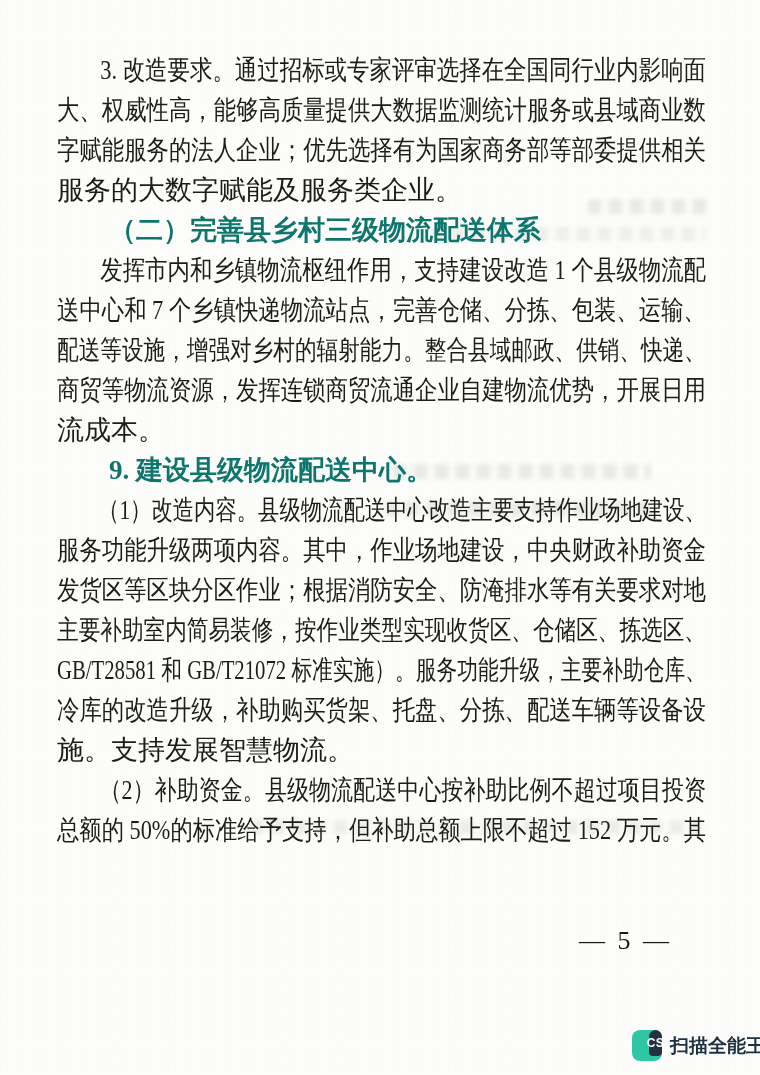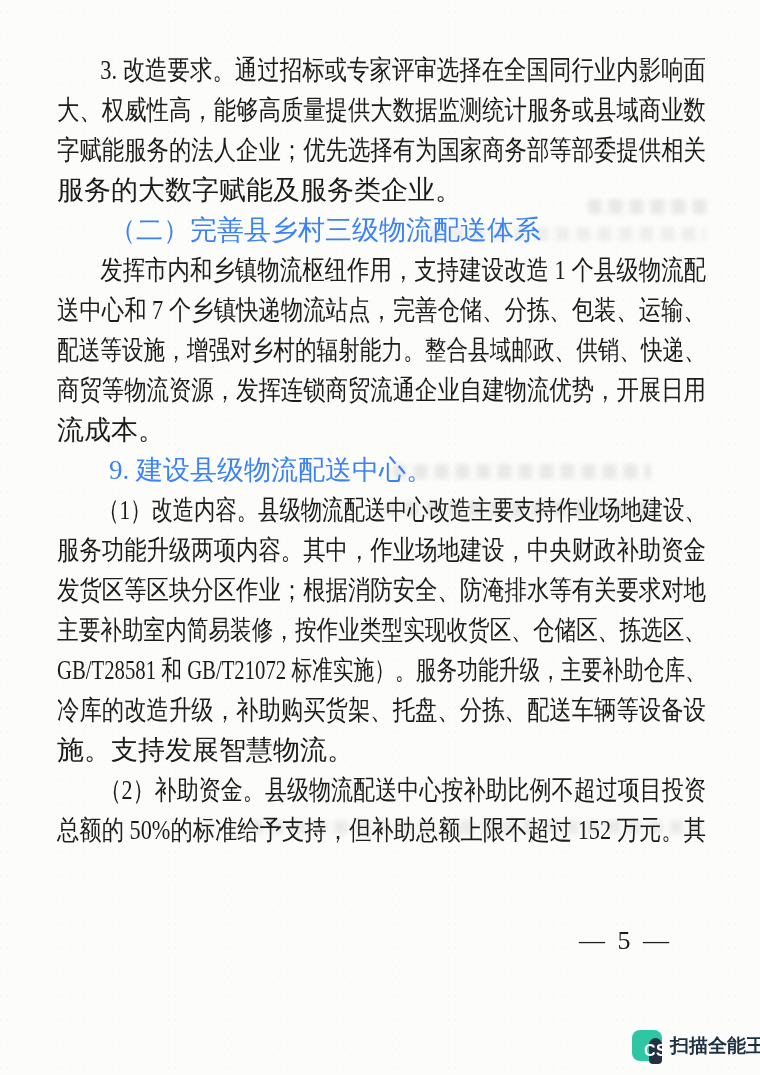--- a/index.html
+++ b/index.html
@@ -43,22 +43,22 @@
   }
   .line .txt {
     display:inline-block;
     white-space:nowrap;
     transform-origin:0 50%;
   }
   .line.firstline .txt { padding-left:52px; }
 
   .block.heading .line .txt,
   .block.subheading .line .txt {
-    font-weight:normal;
-    color:#3b82f6;
+    font-weight:bold;
+    color:#0f766e;
   }
 
   .pagenum {
     position:absolute;
     top:926px; right:88px;
     font-size:26px;
     line-height:30px;
     letter-spacing:3px;
     color:#1d1c1a;
   }
@@ -84,29 +84,29 @@
   }
   .badge {
     position:relative;
     width:30px; height:31px;
     border-radius:8px;
     background:#2fc7a3;
     flex:0 0 auto;
   }
   .badge-top {
     position:absolute;
-    left:0; right:0; top:8px;
+    left:0; right:0; top:0;
     height:26px;
     background:#233140;
     border-radius:8px 8px 5px 5px;
     display:flex; align-items:center; justify-content:center;
     color:#ffffff;
     font-family:"Liberation Sans","DejaVu Sans",sans-serif;
     font-weight:bold;
-    font-size:16px;
+    font-size:12px;
     letter-spacing:0.4px;
     margin-left:17px;
   }
   .appname {
     font-family:"Liberation Sans","DejaVu Sans",sans-serif;
     font-weight:bold;
     font-size:19px;
     color:#1e3140;
     white-space:nowrap;
   }

